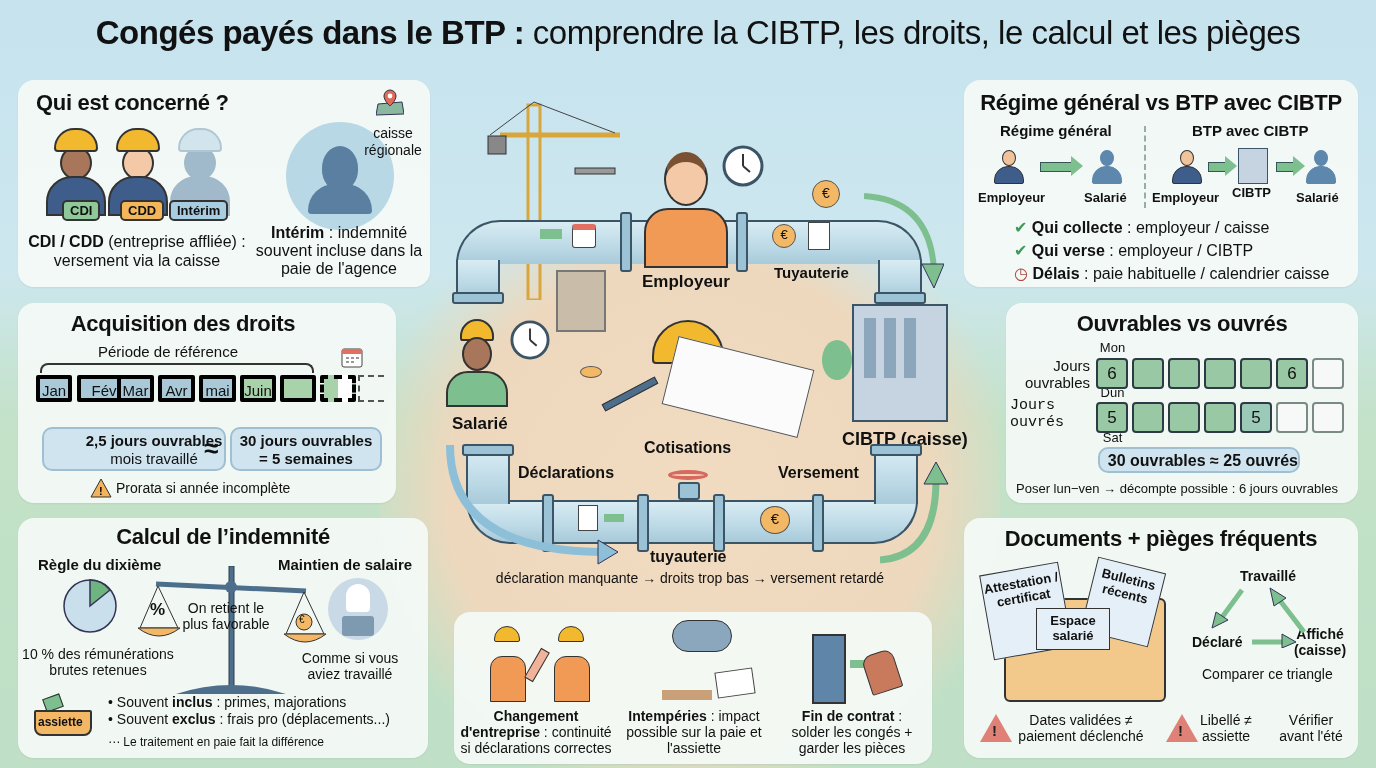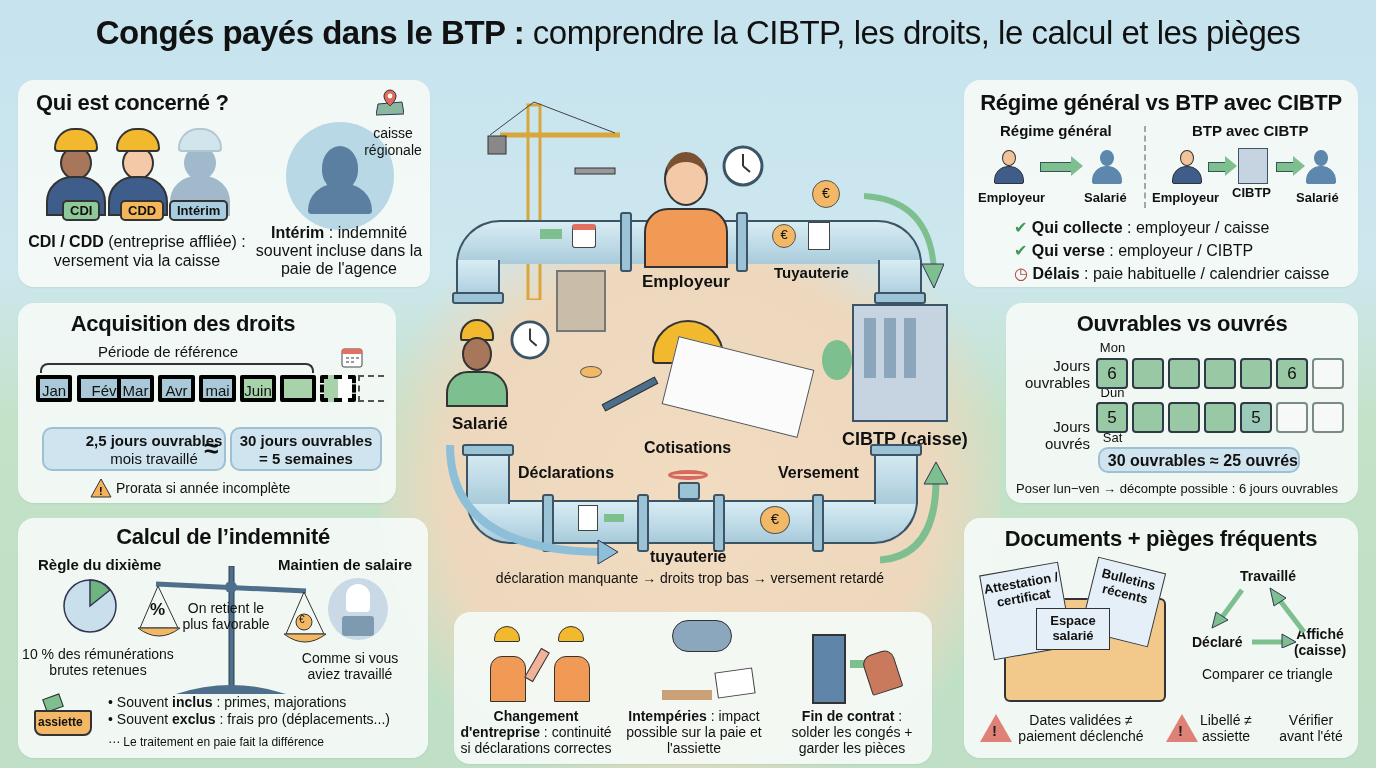--- a/index.html
+++ b/index.html
@@ -387,21 +387,21 @@
   </div>
   <div style="position:absolute;left:4px;top:54px;width:80px;text-align:right;font-size:15px;line-height:17px;">Jours ouvrables</div>
   <div class="day" style="left:90px;top:55px;">6</div>
   <div class="day" style="left:126px;top:55px;"></div>
   <div class="day" style="left:162px;top:55px;"></div>
   <div class="day" style="left:198px;top:55px;"></div>
   <div class="day" style="left:234px;top:55px;"></div>
   <div class="day" style="left:270px;top:55px;">6</div>
   <div class="day empty" style="left:306px;top:55px;"></div>
 
-  <div style="position:absolute;left:4px;top:115px;width:80px;text-align:right;font-size:15px;line-height:17px;">Jours ouvrés</div>
+  <div style="position:absolute;left:4px;top:94px;width:80px;font-size:15px;line-height:17px;font-family:Liberation Mono, monospace;">Jours ouvrés</div>
   <div class="day" style="left:90px;top:99px;">5</div>
   <div class="day" style="left:126px;top:99px;"></div>
   <div class="day" style="left:162px;top:99px;"></div>
   <div class="day" style="left:198px;top:99px;"></div>
   <div class="day blue" style="left:234px;top:99px;">5</div>
   <div class="day empty" style="left:270px;top:99px;"></div>
   <div class="day empty" style="left:306px;top:99px;"></div>
 
   <div class="pill" style="left:92px;top:144px;width:202px;height:26px;font-weight:700;font-size:16px;line-height:18px;text-align:right;">30 ouvrables ≈ 25 ouvrés</div>
   <div style="position:absolute;left:10px;top:178px;font-size:13px;">Poser lun−ven → décompte possible : 6 jours ouvrables</div>

